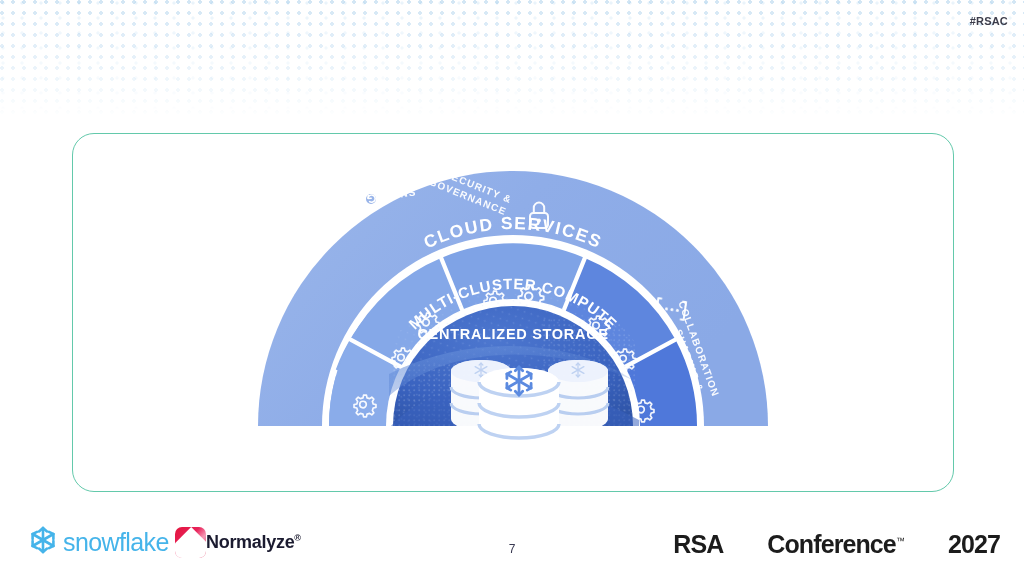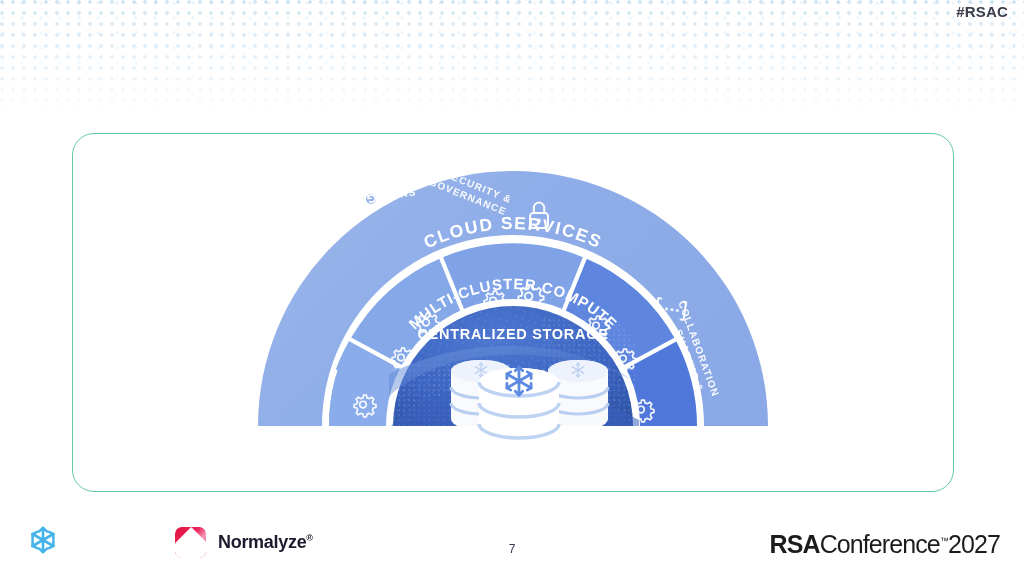--- a/index.html
+++ b/index.html
@@ -48,23 +48,23 @@
   .dot-band .dots.sparse {
     background-image:
       radial-gradient(circle at 3px 3px, rgba(150,200,235,0.30) 1.4px, transparent 1.8px);
     background-size: 19px 15px;
     opacity: .7;
   }
 
   
   .hashtag {
     position: absolute;
-    top: 3px;
+    top: 15px;
     right: 16px;
-    font-size: 15px;
+    font-size: 11px;
     font-weight: 700;
     letter-spacing: .2px;
     color: #3c3c4a;
   }
 
   
   .title {
     position: absolute;
     left: 54px;
     top: 29px;
@@ -132,21 +132,20 @@
     color: #45b4ea;
     letter-spacing: -0.6px;
     font-weight: 400;
   }
   .logo-normalyze {
     position: absolute;
     left: 175px;
     bottom: 18px;
     display: flex;
     align-items: center;
-    gap: 12px;
   }
   .nz-mark {
     width: 31px;
     height: 31px;
     border-radius: 7px;
     background: linear-gradient(135deg, #e3143c 0%, #e8225a 40%, #f59bb6 62%, #d60f3f 100%);
     position: relative;
     overflow: hidden;
   }
   .nz-mark::after {
@@ -178,21 +177,21 @@
   .rsa-logo {
     position: absolute;
     right: 24px;
     bottom: 17px;
     font-size: 25px;
     color: #1c1c1c;
     letter-spacing: -0.9px;
     white-space: nowrap;
   }
   .rsa-logo .bold { font-weight: 700; }
-  .rsa-logo .thin { font-weight: 400; }
+  .rsa-logo .thin { font-weight: 700; margin-left: 44px; }
   .rsa-logo .tm { font-size: 9px; vertical-align: super; }
 </style>
 </head>
 <body>
 
 <div class="slide">
 
   <div class="dot-band">
     <div class="dots"></div>
     <div class="dots sparse"></div>
@@ -507,20 +506,21 @@
             <path d="M 11 6.4 L 15 3 L 19 6.4"></path>
             <path d="M 11 23.6 L 15 27 L 19 23.6"></path>
             <path d="M 4.6 14 L 4.6 9 L 9 6.9"></path>
             <path d="M 25.4 16 L 25.4 21 L 21 23.1"></path>
             <path d="M 9 23.1 L 4.6 21 L 4.6 16"></path>
             <path d="M 21 6.9 L 25.4 9 L 25.4 14"></path>
           </g>
           <circle cx="15" cy="15" r="2.6" fill="#45b4ea"></circle>
         </svg>
       </span>
+      <span class="snowflake-word">snowflake</span>
     </div>
 
     <div class="logo-normalyze">
       <span class="nz-mark"></span>
       <span class="nz-word"><span>Normalyze</span><sup>®</sup></span>
     </div>
 
     <div class="page-num">7</div>
 
     <div class="rsa-logo"><span class="bold">RSA</span><span class="thin">Conference</span><span class="tm">™</span><span class="thin">2027</span></div>

